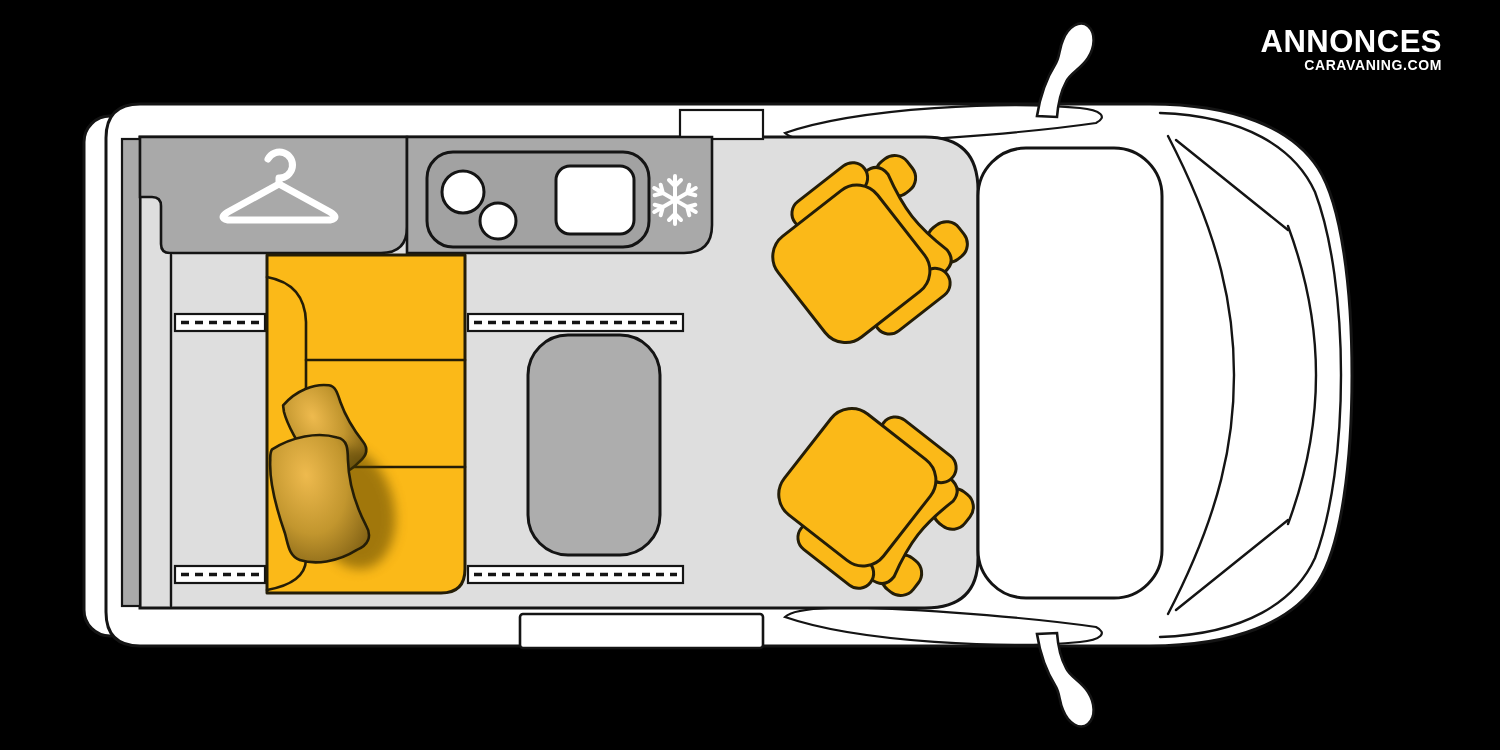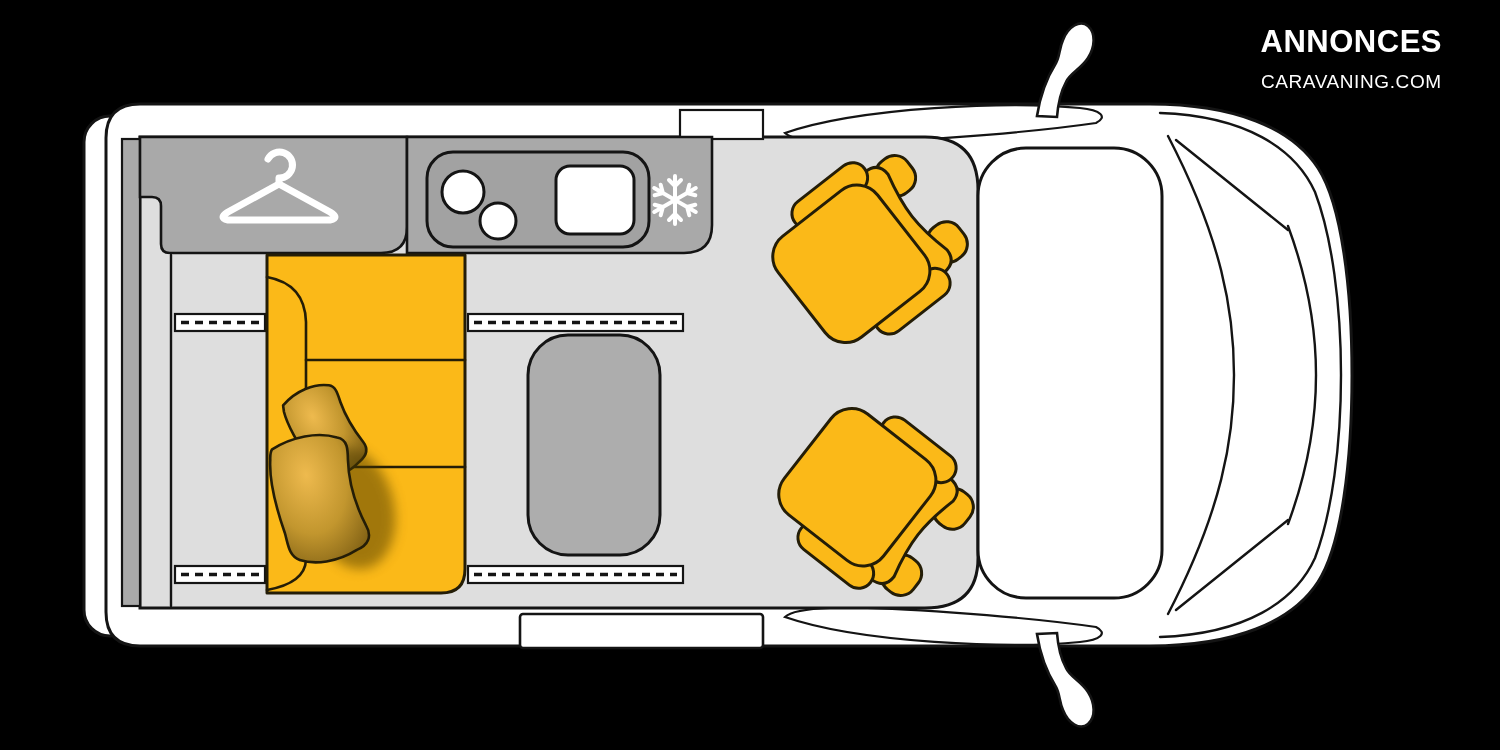--- a/index.html
+++ b/index.html
@@ -10,23 +10,23 @@
   .ln   {fill:none;stroke:#141414;stroke-width:2.4;stroke-linecap:round;}
   .s2   {stroke:#141414;stroke-width:2.2;}
   .s25  {stroke:#141414;stroke-width:2.6;}
   .s3   {stroke:#141414;stroke-width:3;}
   .white{fill:#ffffff;}
   .dark-ln{fill:none;stroke:#241d07;stroke-width:2.6;stroke-linecap:round;}
   .seat-ln{stroke:#241d07;stroke-width:3;stroke-linejoin:round;}
   .rail-dash{fill:none;stroke:#141414;stroke-width:3.4;stroke-dasharray:8 6;}
   .icon-stroke{fill:none;stroke:#ffffff;stroke-linecap:round;stroke-linejoin:round;}
   
-  .brand{position:absolute;top:26px;right:58px;text-align:center;color:#fff;line-height:1;}
+  .brand{position:absolute;top:26px;right:58px;text-align:right;color:#fff;line-height:1;}
   .brand .l1{font-size:31px;font-weight:bold;letter-spacing:0.5px;}
-  .brand .l2{font-size:19px;font-weight:normal;letter-spacing:0.6px;margin-top:15px;}
+  .brand .l2{font-size:14px;font-weight:bold;letter-spacing:0.6px;margin-top:1px;}
 </style>
 </head>
 <body>
 
 <div class="stage">
 
 <svg width="1500" height="750" viewBox="0 0 1500 750">
 
   <defs>
     <radialGradient id="pillowGrad" cx="0.42" cy="0.3" r="0.85">

